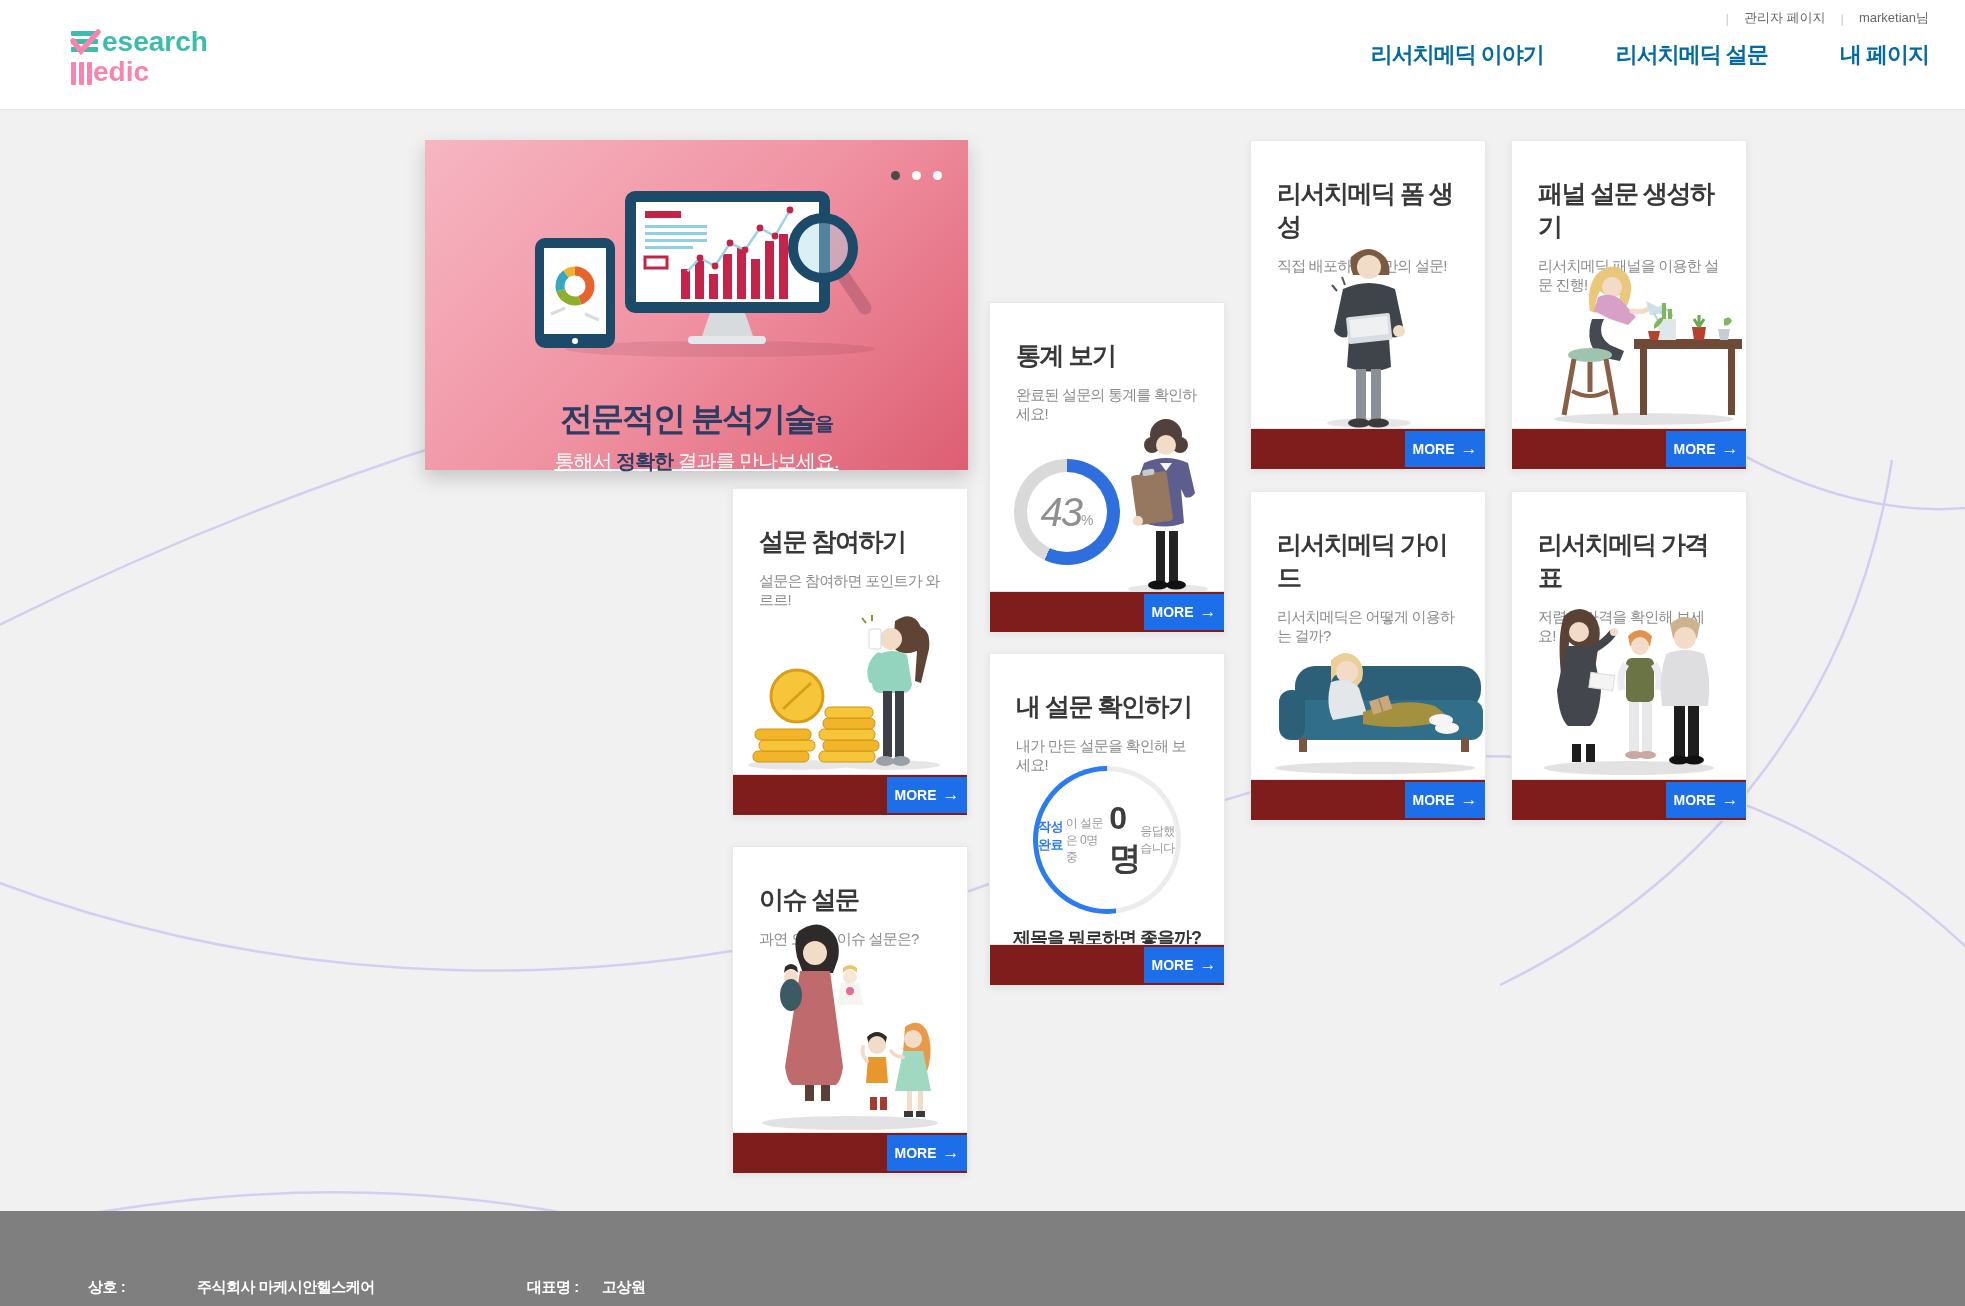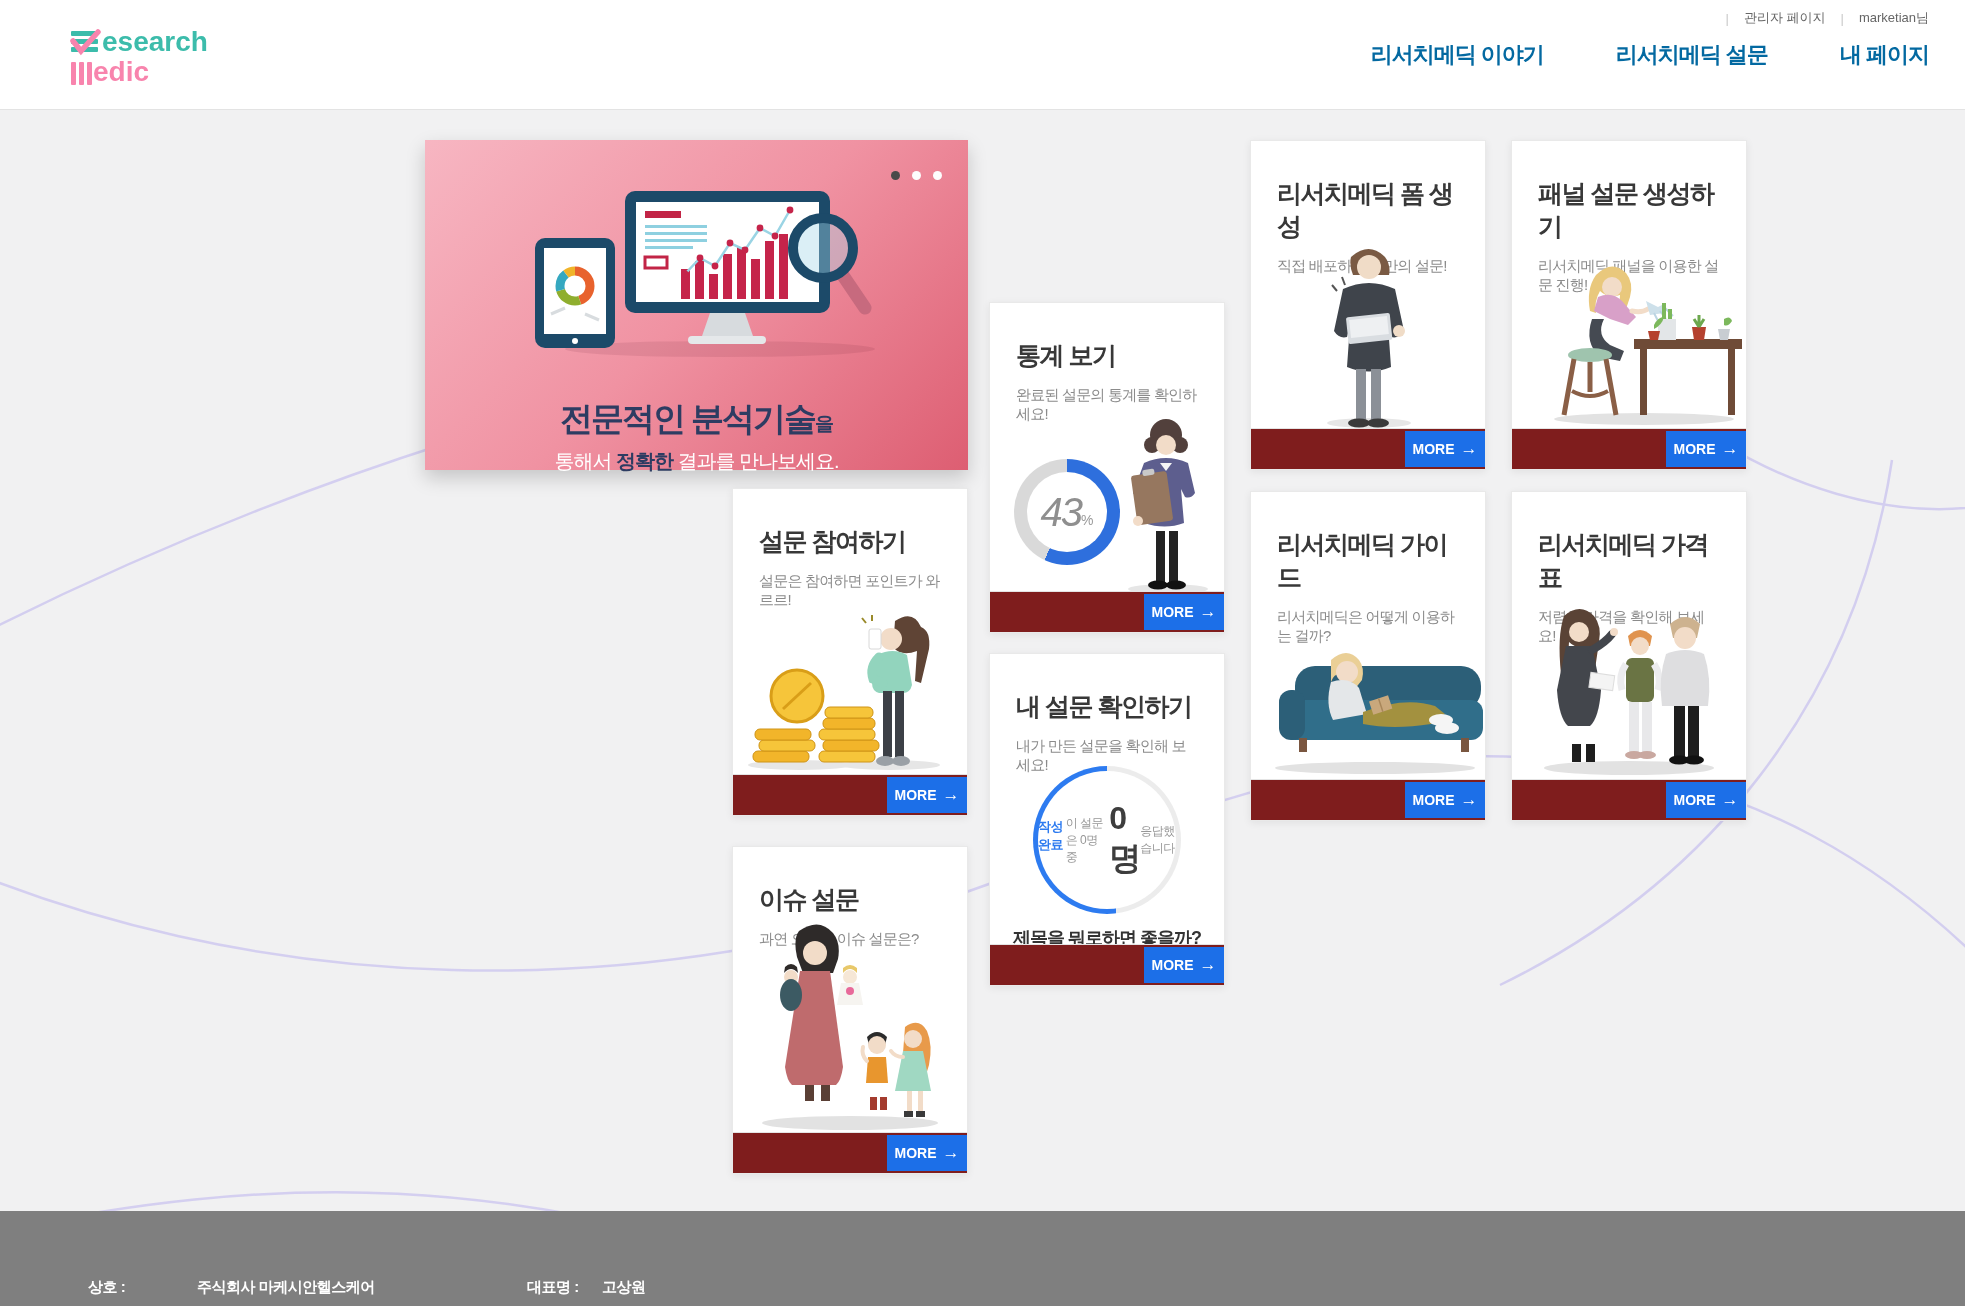--- a/index.html
+++ b/index.html
@@ -34,21 +34,21 @@
   .banner{position:absolute;left:425px;top:140px;width:543px;height:330px;z-index:2;
     background:linear-gradient(135deg,#f7b6c2 0%,#f092a2 50%,#dd5e72 100%);
     box-shadow:0 8px 18px rgba(0,0,0,.18);}
   .dots{position:absolute;top:31px;right:26px;display:flex;gap:12px;z-index:3;}
   .dot{width:9px;height:9px;border-radius:50%;background:#fdfdfd;cursor:pointer;}
   .dot.active{background:#4a4a4a;}
   .banner-illu{position:absolute;left:80px;top:46px;}
   .banner-caption{position:absolute;left:0;right:0;top:222px;text-align:center;z-index:3;margin-top:35px;}
   .banner-title{font-size:33px;font-weight:bold;color:#2d3c62;letter-spacing:-2px;}
   .banner-title .suffix{font-size:19px;letter-spacing:-1px;}
-  .banner-sub{margin-top:6px;font-size:20px;color:#fff;letter-spacing:-1px;}
+  .banner-sub{margin-top:6px;font-size:20px;color:#fff;letter-spacing:-1px;text-decoration:underline;}
   .banner-sub .em{color:#2d3c62;font-weight:bold;}
 
   
   .card{position:absolute;width:236px;background:#fff;border:1px solid #e9e9e9;
     box-shadow:0 2px 8px rgba(0,0,0,.07);box-sizing:border-box;z-index:2;cursor:pointer;}
   .card h3{margin:0;padding:36px 26px 0;font-size:25px;font-weight:bold;color:#383838;letter-spacing:-1.5px;}
   .card .sub{padding:13px 26px 0;font-size:15px;color:#8b8b8b;letter-spacing:-0.8px;line-height:19px;}
   .card-footer{position:absolute;left:0;right:0;bottom:0;height:40px;background:#7f1d1d;border-top:1px solid #e4e4e4;}
   .more-btn{position:absolute;right:0;bottom:2px;width:80px;height:36px;background:#1c6fe8;color:#fff;
     display:flex;align-items:center;justify-content:center;gap:6px;font-size:14px;font-weight:bold;cursor:pointer;}

